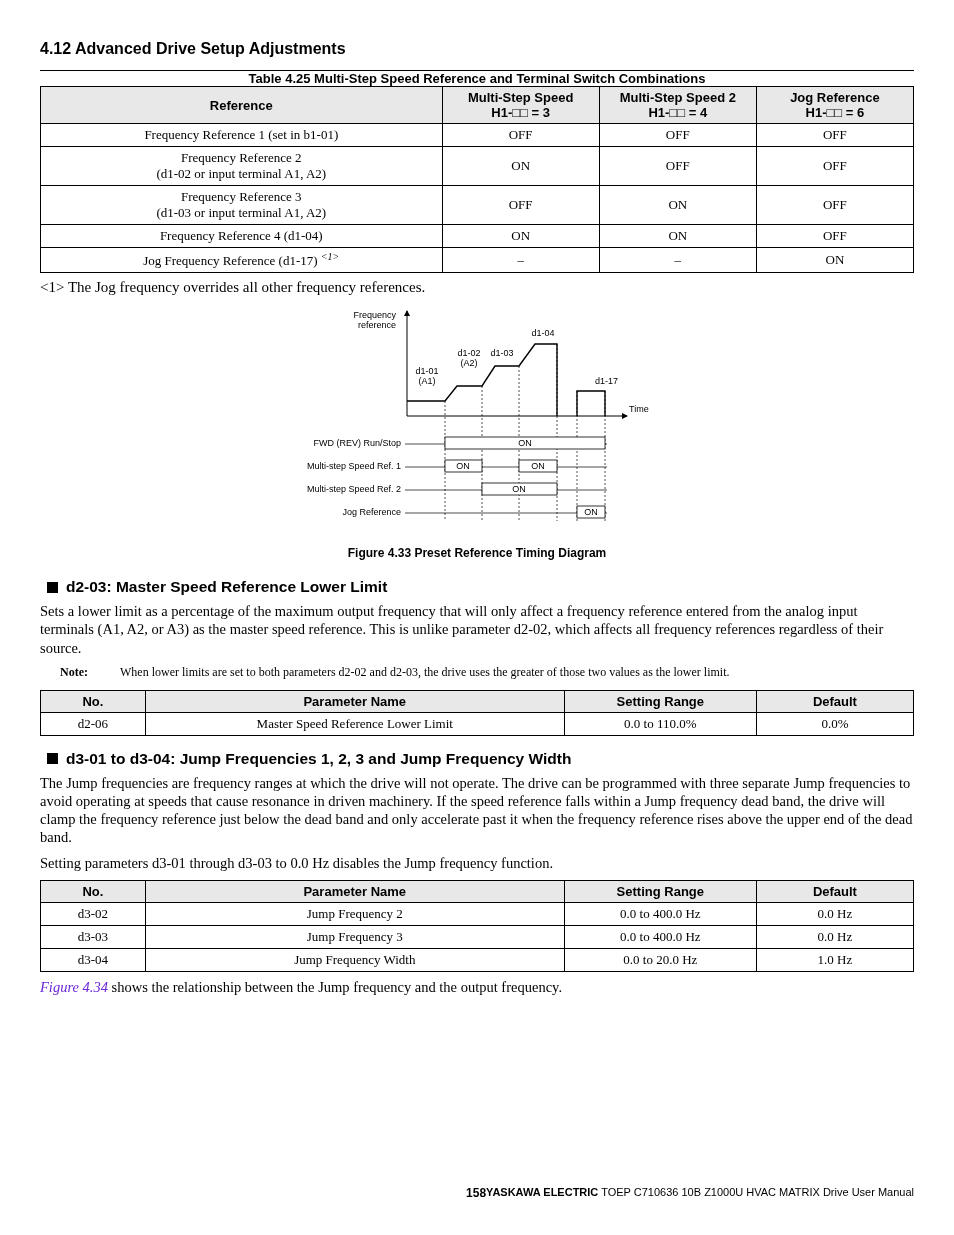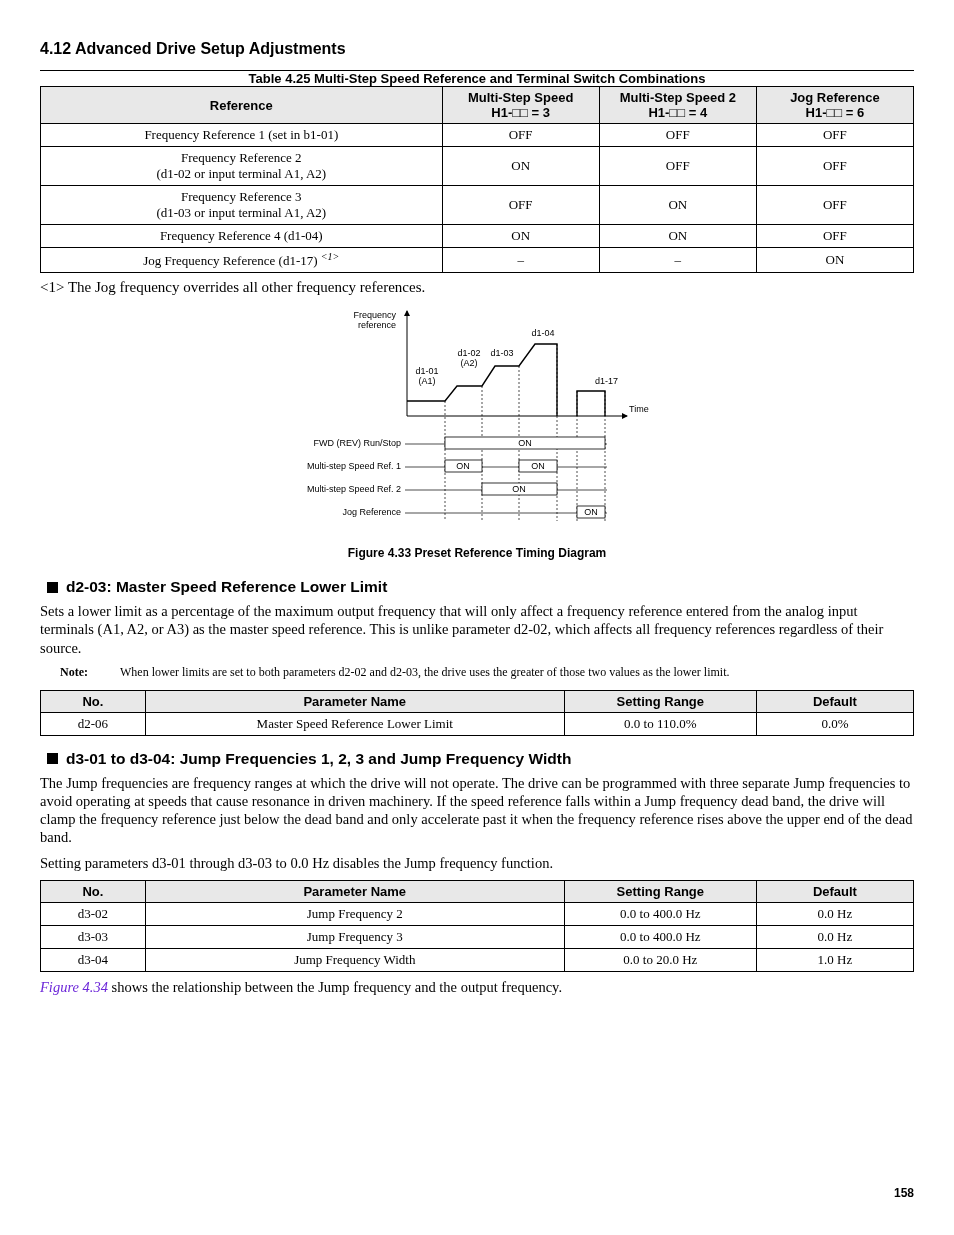--- a/index.html
+++ b/index.html
@@ -293,13 +293,14 @@
     </tr>
   </tbody>
 </table>
 
 <p class="body">
   <span class="link">Figure 4.34</span><span> shows the relationship between the Jump frequency and the output frequency.</span>
 </p>
 
 <div class="footer">
   <span class="pn">158</span>
+  <span class="man"><b>YASKAWA ELECTRIC</b><span> TOEP C710636 10B Z1000U HVAC MATRIX Drive User Manual</span></span>
 </div>
 
 </body></html>

